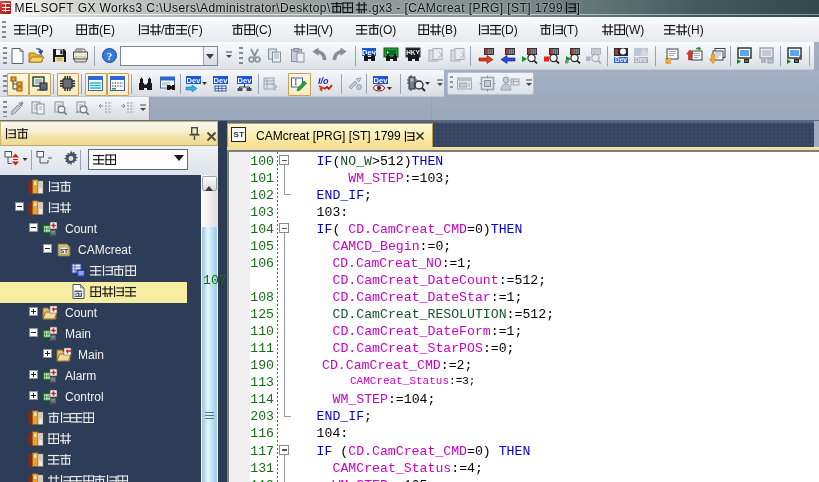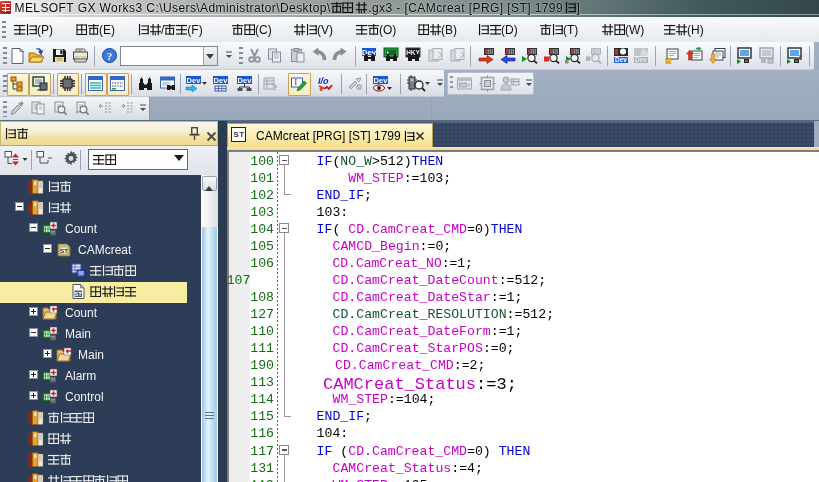--- a/index.html
+++ b/index.html
@@ -819,37 +819,37 @@
 <div class="ab mono" style="left:203px;top:204.8px;width:71px;text-align:right;font-size:13.2px;color:#156e15">103</div>
 <div class="ab mono" style="left:316.6px;top:204.8px;font-size:13.2px;white-space:pre"><span style="color:#000000">103:</span></div>
 <div class="ab mono" style="left:203px;top:221.8px;width:71px;text-align:right;font-size:13.2px;color:#156e15">104</div>
 <div class="ab mono" style="left:316.6px;top:221.8px;font-size:13.2px;white-space:pre"><span style="color:#0000d2">IF</span><span style="color:#000000">(&nbsp;</span><span style="color:#c800c8">CD.CamCreat_CMD</span><span style="color:#000000">=0)</span><span style="color:#0000d2">THEN</span></div>
 <div class="ab" style="left:279px;top:223.2px;width:10px;height:10px;background:#fff;border:1px solid #8a8a8a"></div>
 <div class="ab" style="left:281.5px;top:227.7px;width:5px;height:1.2px;background:#555"></div>
 <div class="ab mono" style="left:203px;top:238.8px;width:71px;text-align:right;font-size:13.2px;color:#156e15">105</div>
 <div class="ab mono" style="left:332.5px;top:238.8px;font-size:13.2px;white-space:pre"><span style="color:#c800c8">CAMCD_Begin</span><span style="color:#000000">:=0;</span></div>
 <div class="ab mono" style="left:203px;top:255.9px;width:71px;text-align:right;font-size:13.2px;color:#156e15">106</div>
 <div class="ab mono" style="left:332.5px;top:255.9px;font-size:13px;white-space:pre"><span style="color:#c800c8">CD.CamCreat_NO</span><span style="color:#000000">:=1;</span></div>
-<div class="ab mono" style="left:203px;top:273.0px;width:71px;text-align:center;font-size:13.2px;color:#156e15">107</div>
+<div class="ab mono" style="left:203px;top:273.0px;width:71px;text-align:left;font-size:13.2px;color:#156e15">107</div>
 <div class="ab mono" style="left:332.5px;top:273.0px;font-size:13.2px;white-space:pre"><span style="color:#c800c8">CD.CamCreat_DateCount</span><span style="color:#000000">:=512;</span></div>
 <div class="ab mono" style="left:203px;top:290.0px;width:71px;text-align:right;font-size:13.2px;color:#156e15">108</div>
 <div class="ab mono" style="left:332.5px;top:290.0px;font-size:13.2px;white-space:pre"><span style="color:#c800c8">CD.CamCreat_DateStar</span><span style="color:#000000">:=1;</span></div>
-<div class="ab mono" style="left:203px;top:307.1px;width:71px;text-align:right;font-size:13.2px;color:#156e15">127</div>
+<div class="ab mono" style="left:203px;top:307.1px;width:71px;text-align:right;font-size:13.2px;color:#156e15">125</div>
 <div class="ab mono" style="left:332.5px;top:307.1px;font-size:13.2px;white-space:pre"><span style="color:#14532d">CD.CamCreat_RESOLUTION</span><span style="color:#000000">:=512;</span></div>
 <div class="ab mono" style="left:203px;top:324.1px;width:71px;text-align:right;font-size:13.2px;color:#156e15">110</div>
 <div class="ab mono" style="left:332.5px;top:324.1px;font-size:13.2px;white-space:pre"><span style="color:#c800c8">CD.CamCreat_DateForm</span><span style="color:#000000">:=1;</span></div>
 <div class="ab mono" style="left:203px;top:341.2px;width:71px;text-align:right;font-size:13.2px;color:#156e15">111</div>
 <div class="ab mono" style="left:332.5px;top:341.2px;font-size:13.2px;white-space:pre"><span style="color:#c800c8">CD.CamCreat_StarPOS</span><span style="color:#000000">:=0;</span></div>
 <div class="ab mono" style="left:203px;top:358.2px;width:71px;text-align:right;font-size:13.2px;color:#156e15">190</div>
-<div class="ab mono" style="left:335px;top:358.2px;font-size:13.2px;white-space:pre"><span style="color:#c800c8">CD.CamCreat_CMD</span><span style="color:#000000">:=2;</span></div>
+<div class="ab mono" style="left:322px;top:358.2px;font-size:13.2px;white-space:pre"><span style="color:#c800c8">CD.CamCreat_CMD</span><span style="color:#000000">:=2;</span></div>
 <div class="ab mono" style="left:203px;top:375.2px;width:71px;text-align:right;font-size:13.2px;color:#156e15">113</div>
-<div class="ab mono" style="left:323px;top:375.2px;font-size:17px;white-space:pre"><span style="color:#c800c8">CAMCreat_Status</span><span style="color:#000000">:=3;</span></div>
+<div class="ab mono" style="left:350px;top:375.2px;font-size:11px;white-space:pre"><span style="color:#c800c8">CAMCreat_Status</span><span style="color:#000000">:=3;</span></div>
 <div class="ab mono" style="left:203px;top:392.3px;width:71px;text-align:right;font-size:13.2px;color:#156e15">114</div>
 <div class="ab mono" style="left:332.5px;top:392.3px;font-size:13.2px;white-space:pre"><span style="color:#c800c8">WM_STEP</span><span style="color:#000000">:=104;</span></div>
-<div class="ab mono" style="left:203px;top:409.4px;width:71px;text-align:right;font-size:13.2px;color:#156e15">115</div>
+<div class="ab mono" style="left:203px;top:409.4px;width:71px;text-align:right;font-size:13.2px;color:#156e15">203</div>
 <div class="ab mono" style="left:316.6px;top:409.4px;font-size:13.2px;white-space:pre"><span style="color:#0000d2">END_IF</span><span style="color:#000000">;</span></div>
 <div class="ab" style="left:284px;top:415.8px;width:7px;height:1px;background:#9a9a9a"></div>
 <div class="ab mono" style="left:203px;top:426.4px;width:71px;text-align:right;font-size:13.2px;color:#156e15">116</div>
 <div class="ab mono" style="left:316.6px;top:426.4px;font-size:13.2px;white-space:pre"><span style="color:#000000">104:</span></div>
 <div class="ab mono" style="left:203px;top:443.5px;width:71px;text-align:right;font-size:13.2px;color:#156e15">117</div>
 <div class="ab mono" style="left:316.6px;top:443.5px;font-size:13.2px;white-space:pre"><span style="color:#0000d2">IF</span><span style="color:#000000">&nbsp;(</span><span style="color:#c800c8">CD.CamCreat_CMD</span><span style="color:#000000">=0)</span><span style="color:#000000">&nbsp;</span><span style="color:#0000d2">THEN</span></div>
 <div class="ab" style="left:279px;top:444.9px;width:10px;height:10px;background:#fff;border:1px solid #8a8a8a"></div>
 <div class="ab" style="left:281.5px;top:449.4px;width:5px;height:1.2px;background:#555"></div>
 <div class="ab mono" style="left:203px;top:460.5px;width:71px;text-align:right;font-size:13.2px;color:#156e15">131</div>
 <div class="ab mono" style="left:332.5px;top:460.5px;font-size:13.2px;white-space:pre"><span style="color:#c800c8">CAMCreat_Status</span><span style="color:#000000">:=4;</span></div>

